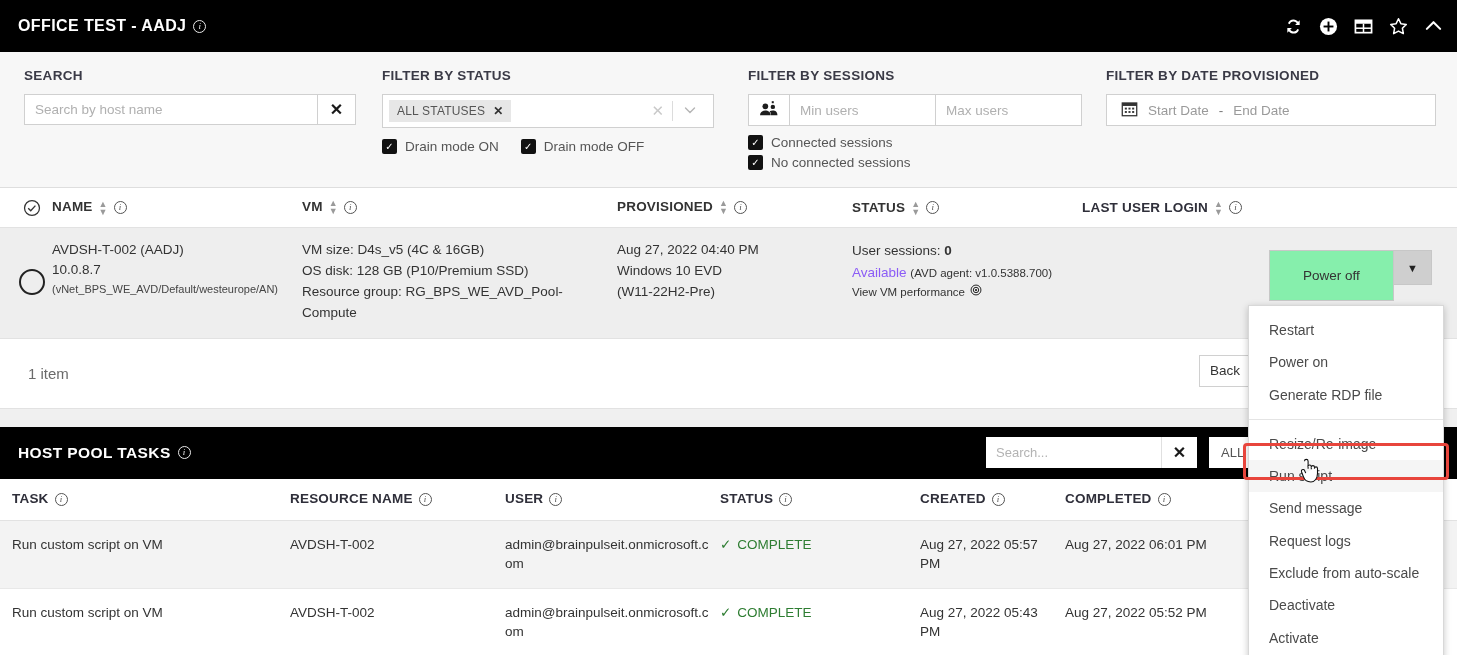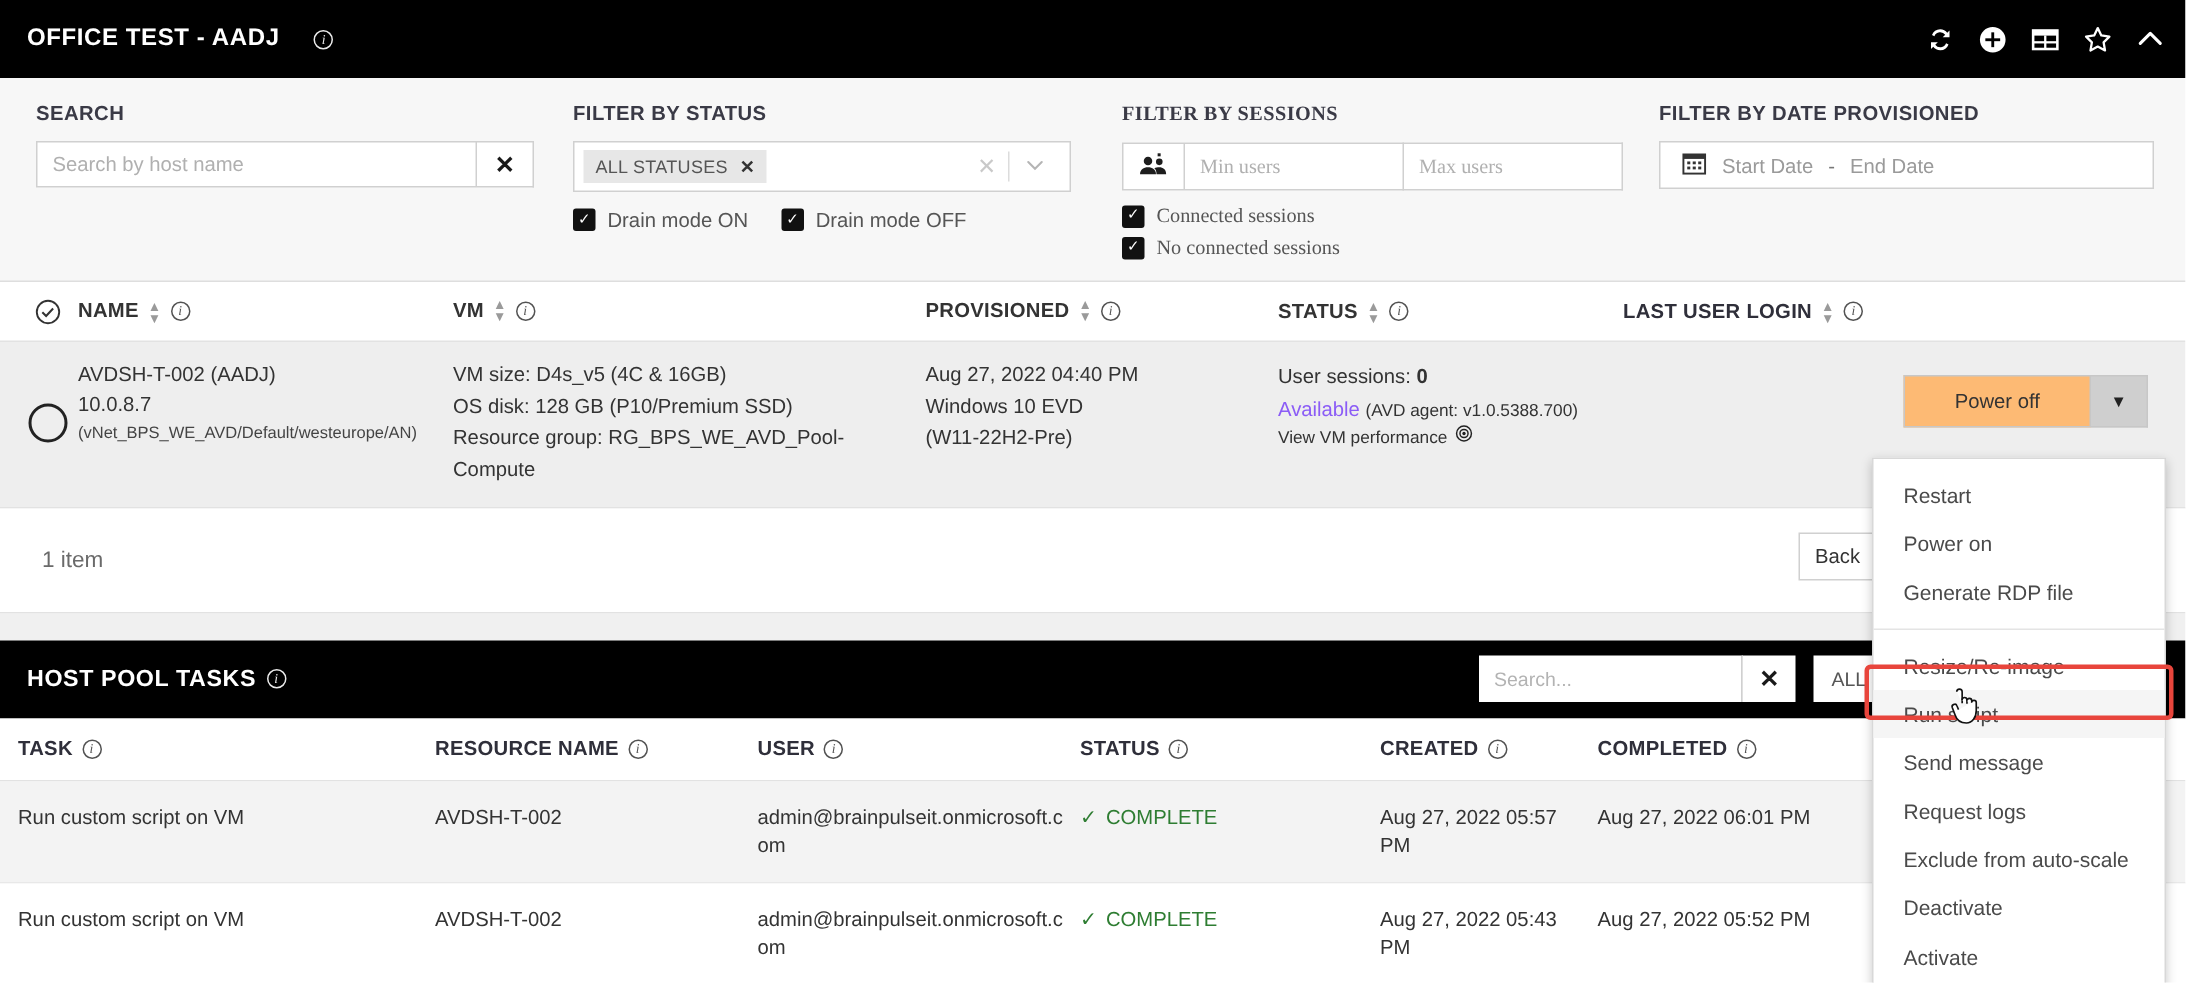--- a/index.html
+++ b/index.html
@@ -13,41 +13,41 @@
   #page { position: relative; width: 1457px; height: 655px; overflow: hidden; }
 
   
   .titlebar {
     height: 52px; background: #000000; color: #ffffff;
     display: flex; align-items: center; justify-content: space-between;
     padding: 0 14px 0 18px;
   }
   .titlebar .title {
     font-size: 16px; font-weight: bold; letter-spacing: .4px;
-    display: flex; align-items: center; gap: 23px;
+    display: flex; align-items: center; gap: 7px;
   }
   .titlebar .actions { display: flex; align-items: center; gap: 16px; }
   .ticon { width: 19px; height: 19px; display: inline-block; }
   .ticon svg { display: block; }
   .info-circ {
     display: inline-flex; align-items: center; justify-content: center;
     width: 13px; height: 13px; border: 1px solid currentColor; border-radius: 50%;
     font-size: 9px; font-weight: normal; font-style: italic; line-height: 1;
     font-family: "Liberation Serif", serif; opacity: .92;
   }
 
   
   .filterbar {
     background: #f7f7f7; border-bottom: 1px solid #dedede;
     height: 136px; display: flex; padding: 16px 0 0 0;
   }
   .fcol { padding: 0 12px; }
   .fcol.c1 { width: 382px; padding-left: 24px; }
   .fcol.c2 { width: 360px; padding-left: 0; }
-  .fcol.c3 { width: 360px; padding-left: 6px; font-family: Liberation Serif, serif; }
+  .fcol.c3 { width: 360px; padding-left: 6px; }
   .fcol.c4 { width: 355px; padding-left: 4px; }
   .flabel {
     font-size: 13.5px; font-weight: bold; color: #3a3a46;
     letter-spacing: .3px; margin-bottom: 11px;
   }
   .inputrow { display: flex; align-items: stretch; }
   .txtbox {
     height: 31px; border: 1px solid #d0d0d0; background: #fff;
     font-size: 13.5px; color: #b0b0b0; display: flex; align-items: center;
     padding: 0 10px;
@@ -116,21 +116,21 @@
   .c-prov { width: 235px; font-size: 13.5px; color: #333; line-height: 1.55; }
   .c-status { width: 230px; font-size: 13.5px; color: #333; line-height: 1.6; }
   .c-login { flex: 1; }
   .green { color: #8b5cf6; }
   .agent { font-size: 11.5px; color: #333; }
   .viewperf { font-size: 11.5px; color: #333; display: flex; align-items: center; gap: 5px; cursor: pointer; }
   .bold { font-weight: bold; }
 
   .powerbtn-wrap { position: absolute; right: 25px; top: 22px; display: flex; }
   .powerbtn {
-    width: 125px; height: 35px; background: #fdba74; border: 1px solid #c7c7c7;
+    width: 125px; height: 51px; background: #86efac; border: 1px solid #c7c7c7;
     display: flex; align-items: center; justify-content: center;
     font-size: 13.5px; color: #333; cursor: pointer;
   }
   .powercaret {
     width: 38px; height: 35px; background: #cfcfcf; border: 1px solid #c7c7c7; border-left: none;
     display: flex; align-items: center; justify-content: center; cursor: pointer;
     font-size: 11px; color: #222;
   }
 
   .footrow {

